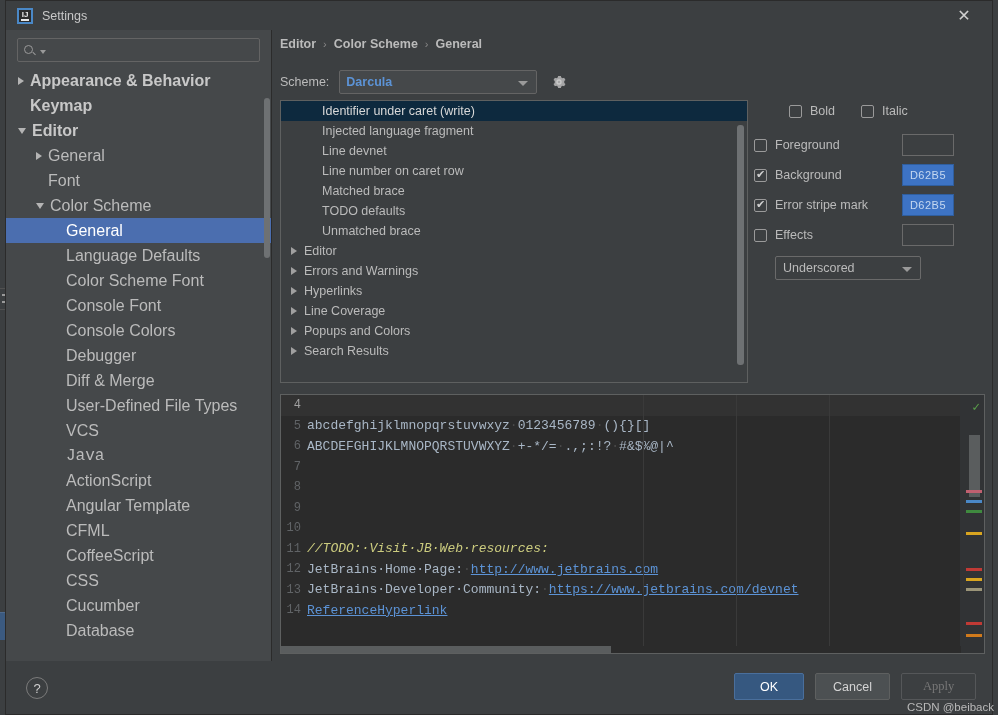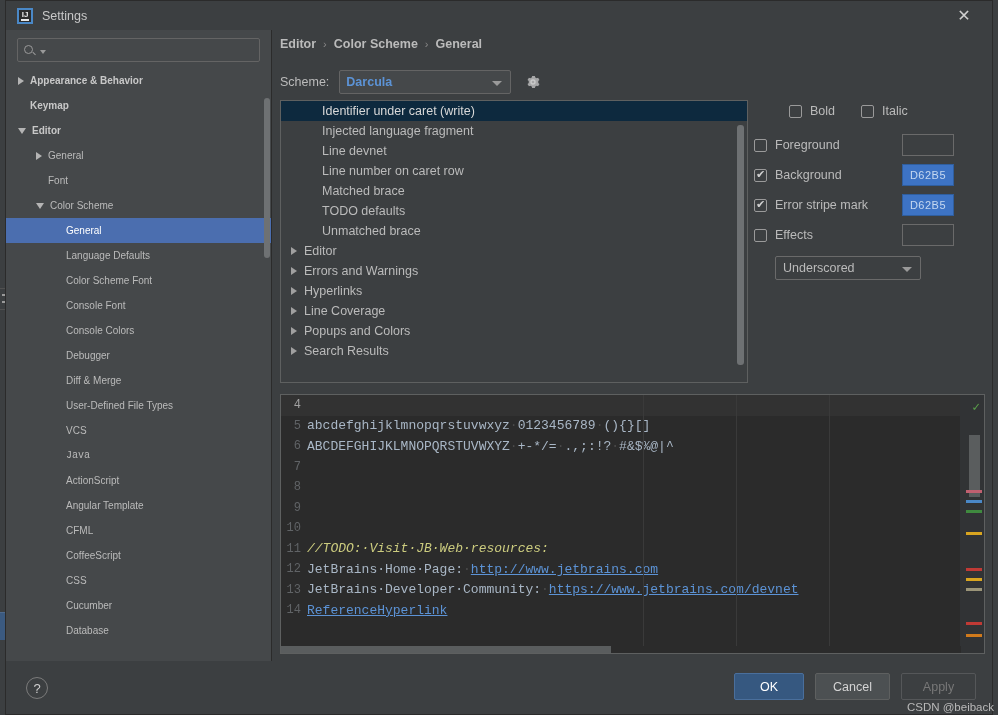--- a/index.html
+++ b/index.html
@@ -104,21 +104,21 @@
     width: 0; height: 0; border-left: 3px solid transparent; border-right: 3px solid transparent;
     border-top: 4px solid #9a9a9a; margin-left: -1px; margin-top: 4px;
   }
   .search-input {
     flex: 1; background: transparent; border: none; outline: none;
     color: #bbbbbb; font-family: "Liberation Sans", sans-serif; font-size: 12px;
   }
   .tree { position: relative; }
   .tree-row {
     height: 25px; display: flex; align-items: center;
-    font-size: 10px; color: #bbbbbb; white-space: nowrap;
+    font-size: 16px; color: #bbbbbb; white-space: nowrap;
     padding-right: 8px;
   }
   .tree-row.bold { font-weight: bold; color: #c8c8c8; }
   .tree-row.selected { background: #4b6eaf; color: #ffffff; }
   .twisty {
     width: 0; height: 0; flex: 0 0 auto; margin-right: 6px;
   }
   .twisty.closed {
     border-top: 4.5px solid transparent; border-bottom: 4.5px solid transparent;
     border-left: 6px solid #b4b4b4;
@@ -140,21 +140,21 @@
     position: absolute; left: 8px; top: 7px;
     font-size: 12.5px; font-weight: bold; color: #bbbbbb;
     display: flex; align-items: center; gap: 7px;
   }
   .crumb-sep { color: #888888; font-weight: normal; font-size: 11px; }
   .scheme-row {
     position: absolute; left: 8px; top: 40px; display: flex; align-items: center;
   }
   .scheme-label { font-size: 12.5px; color: #bbbbbb; margin-right: 10px; }
   .scheme-combo {
-    width: 172px; height: 24px; background: #45484a; border: 1px solid #646464;
+    width: 198px; height: 24px; background: #45484a; border: 1px solid #646464;
     border-radius: 2px; display: flex; align-items: center; padding: 0 6px;
     position: relative;
   }
   .scheme-value { color: #5c93d6; font-weight: bold; font-size: 12.5px; }
   .combo-arrow {
     position: absolute; right: 8px; top: 10px;
     width: 0; height: 0; border-left: 5px solid transparent; border-right: 5px solid transparent;
     border-top: 5px solid #9a9a9a;
   }
   .gear-btn {
@@ -256,21 +256,21 @@
     position: absolute; left: 20px; top: 16px; width: 22px; height: 22px;
     border-radius: 50%; border: 1px solid #7b7b7b; color: #cfcfcf;
     display: flex; align-items: center; justify-content: center; font-size: 13px;
   }
   .btn {
     position: absolute; top: 12px; height: 27px; border-radius: 2px;
     display: flex; align-items: center; justify-content: center;
     font-size: 12.5px; border: 1px solid #5e6060; background: #4c5052; color: #d4d4d4;
   }
   .btn.primary { background: #365880; border-color: #4a6f9c; color: #ffffff; }
-  .btn.disabled { color: #777777; background: #3c3f41; border-color: #555759; }
+  .btn.disabled { color: #777777; background: #3c3f41; border-color: #555759; font-family: Liberation Serif, serif; }
   .btn-ok { left: 728px; width: 70px; }
   .btn-cancel { left: 809px; width: 75px; }
   .btn-apply { left: 895px; width: 75px; }
   .watermark {
     position: absolute; right: 4px; bottom: 2px;
     font-size: 11.5px; color: #b9b9b9; font-family: "Liberation Sans", sans-serif;
   }
 </style>
 </head>
 <body>

